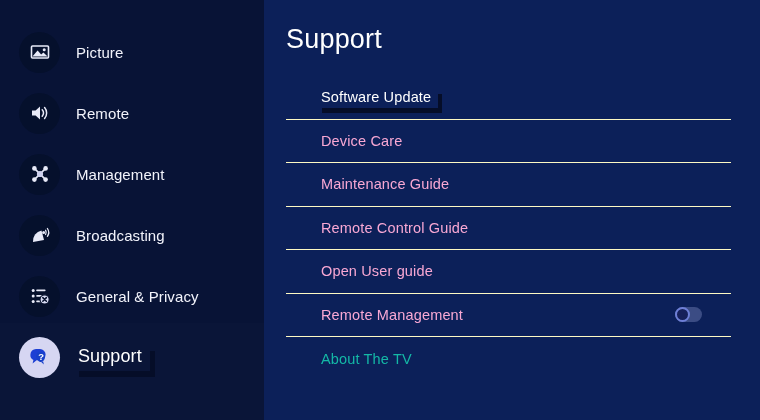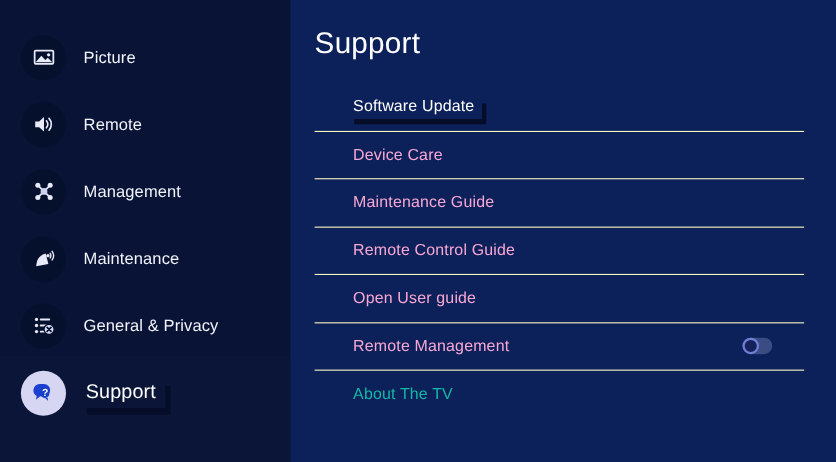--- a/index.html
+++ b/index.html
@@ -199,21 +199,21 @@
 
     <div class="nav-item">
       <span class="nav-icon">
         <svg width="24" height="24" viewBox="0 0 24 24">
           <path d="M5 19 A11 11 0 0 1 13.5 7.4 L16 17 Z" fill="#e8eaf8"></path>
           <circle cx="15.6" cy="9.4" r="1.5" fill="#e8eaf8"></circle>
           <path d="M17.6 7.3 A4 4 0 0 1 17.6 11.5" fill="none" stroke="#e8eaf8" stroke-width="1.3" stroke-linecap="round"></path>
           <path d="M19.4 5.5 A6.8 6.8 0 0 1 19.4 13.3" fill="none" stroke="#e8eaf8" stroke-width="1.3" stroke-linecap="round"></path>
         </svg>
       </span>
-      <span class="nav-label">Maintenance</span>
+      <span class="nav-label">Broadcasting</span>
     </div>
 
     <div class="nav-item">
       <span class="nav-icon">
         <svg width="24" height="24" viewBox="0 0 24 24">
           <circle cx="5.2" cy="6.4" r="1.5" fill="#e8eaf8"></circle>
           <rect x="8.2" y="5.6" width="9.4" height="1.7" rx=".8" fill="#e8eaf8"></rect>
           <circle cx="5.2" cy="11.9" r="1.5" fill="#e8eaf8"></circle>
           <rect x="8.2" y="11.1" width="7.2" height="1.7" rx=".8" fill="#e8eaf8"></rect>
           <circle cx="5.2" cy="17.4" r="1.5" fill="#e8eaf8"></circle>

